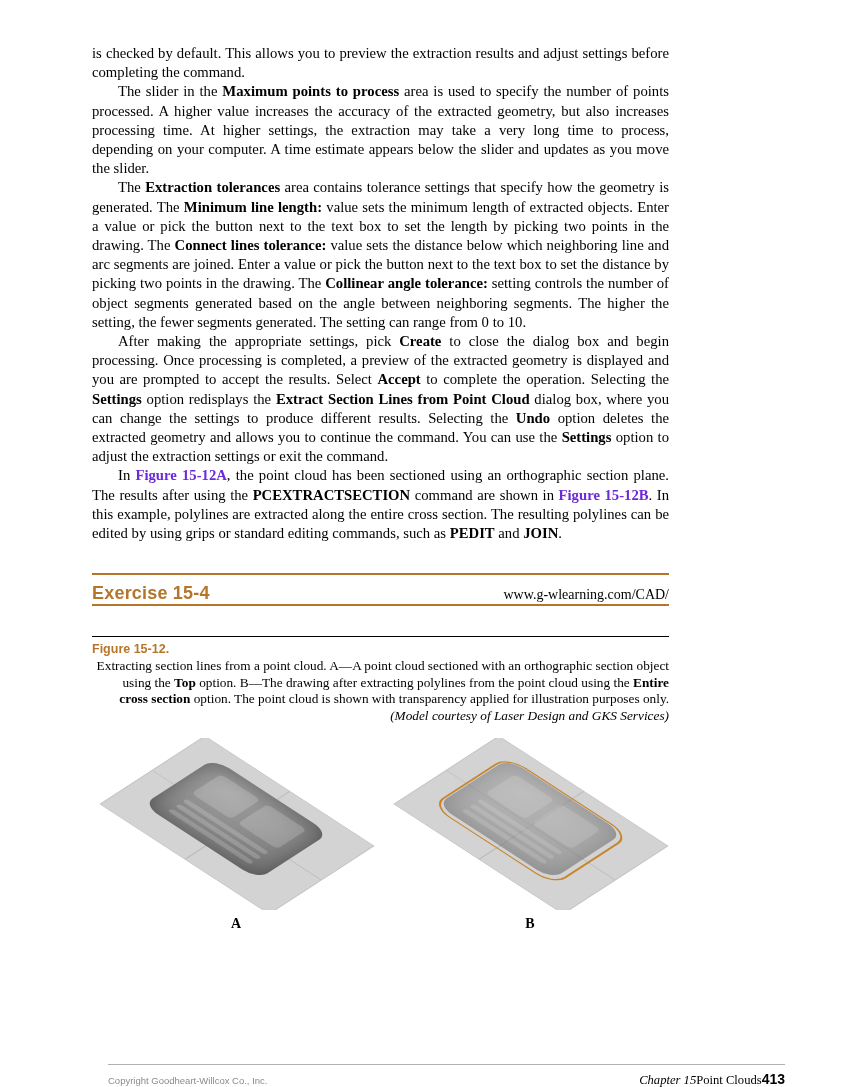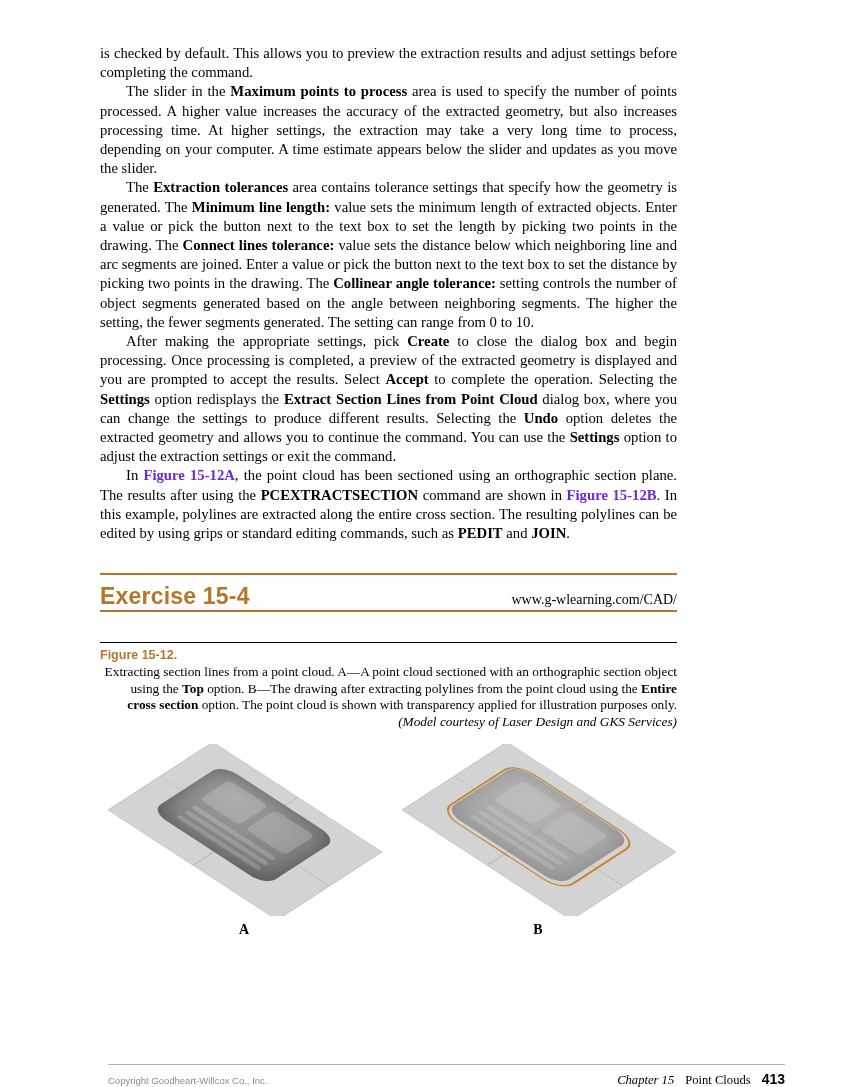--- a/index.html
+++ b/index.html
@@ -16,21 +16,21 @@
     overflow: hidden;
   }
   .page {
     position: absolute;
     left: 0; top: 0;
     width: 849px;
     height: 1087px;
   }
   .content {
     position: absolute;
-    left: 100px;
+    left: 92px;
     top: 44px;
     width: 577px;
   }
   p.body-par {
     margin: 0;
     font-size: 14.7px;
     line-height: 19.2px;
     text-align: justify;
     text-justify: inter-word;
     hyphens: none;
@@ -56,21 +56,21 @@
   }
   .exercise-head {
     display: flex;
     align-items: baseline;
     justify-content: space-between;
     padding-top: 8px;
   }
   .exercise-title {
     font-family: "Liberation Sans", sans-serif;
     font-weight: bold;
-    font-size: 23px;
+    font-size: 18px;
     color: #b5762a;
     letter-spacing: 0.2px;
   }
   .exercise-url {
     font-family: "Liberation Serif", serif;
     font-size: 14px;
     color: #000;
   }
   .exercise-sub {
     font-size: 14.7px;
@@ -197,21 +197,20 @@
   .copyright {
     font-family: "Liberation Sans", sans-serif;
     font-size: 9.5px;
     color: #8a8a8a;
   }
   .footer-right {
     font-family: "Liberation Serif", serif;
     font-size: 12.6px;
     color: #000;
     display: flex;
-    gap: 11px;
     align-items: baseline;
   }
   .chap-italic { font-style: italic; }
   .page-num {
     font-family: "Liberation Sans", sans-serif;
     font-weight: bold;
     font-size: 14px;
   }
 </style>
 </head>

